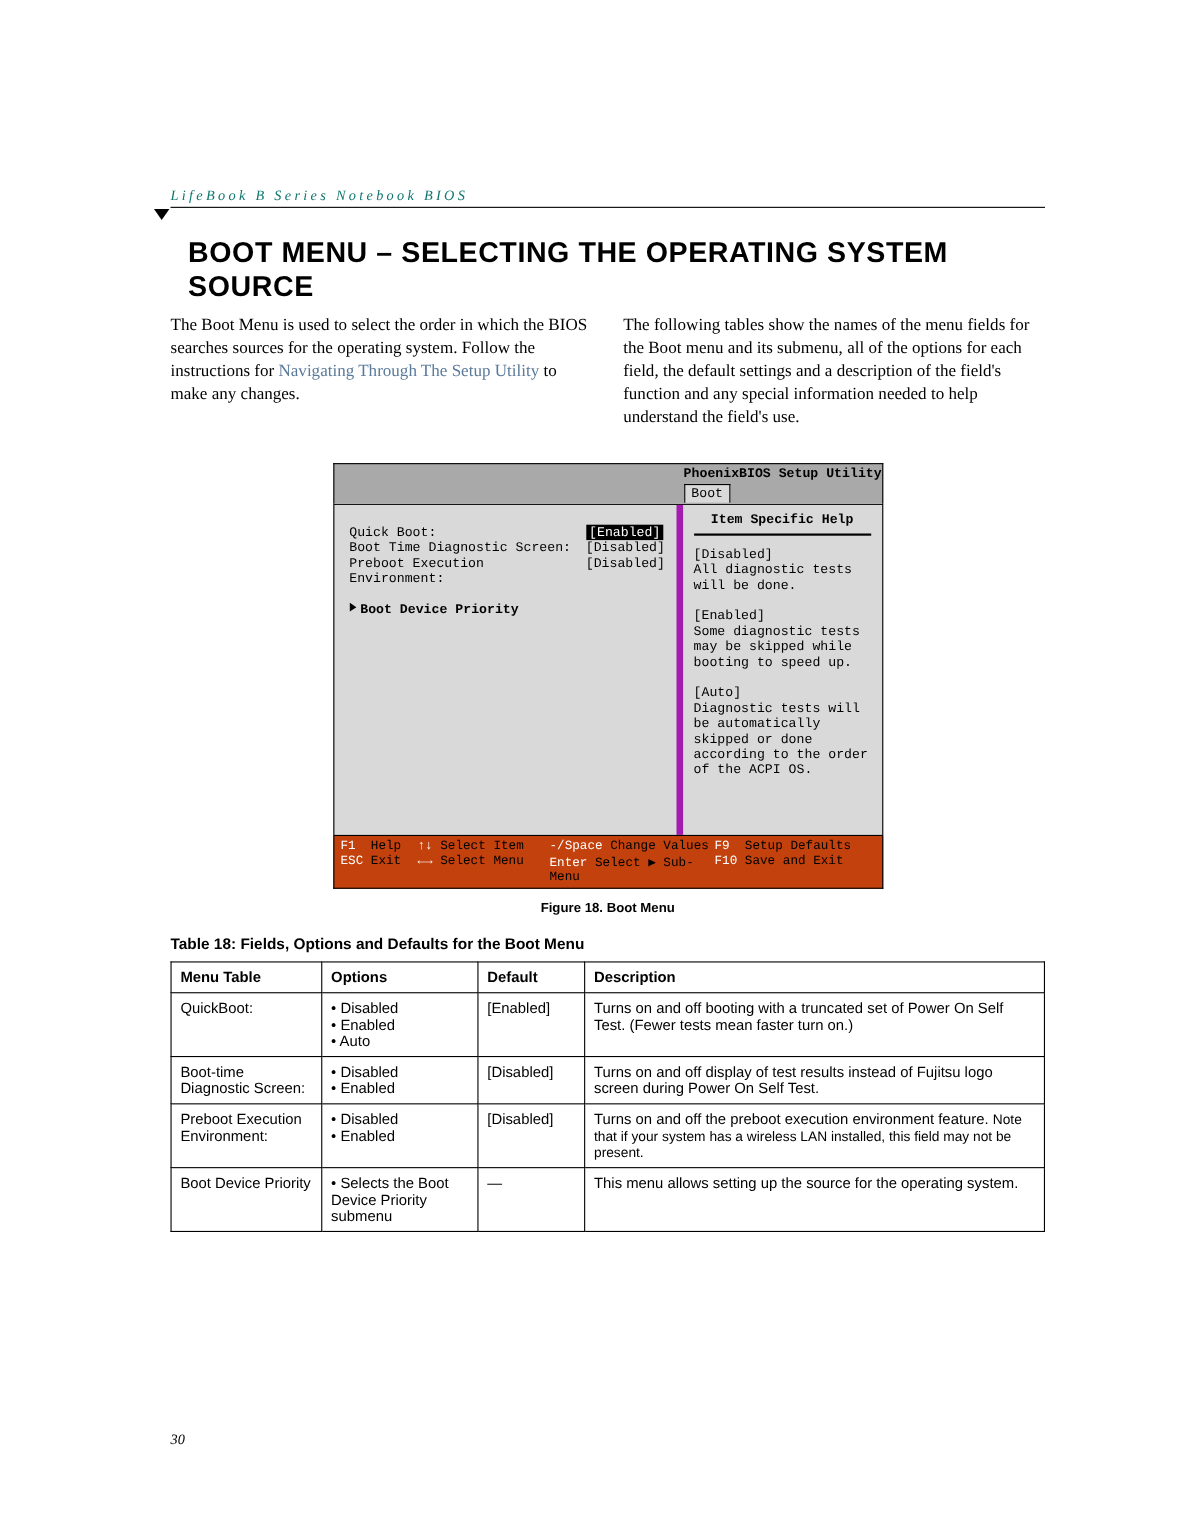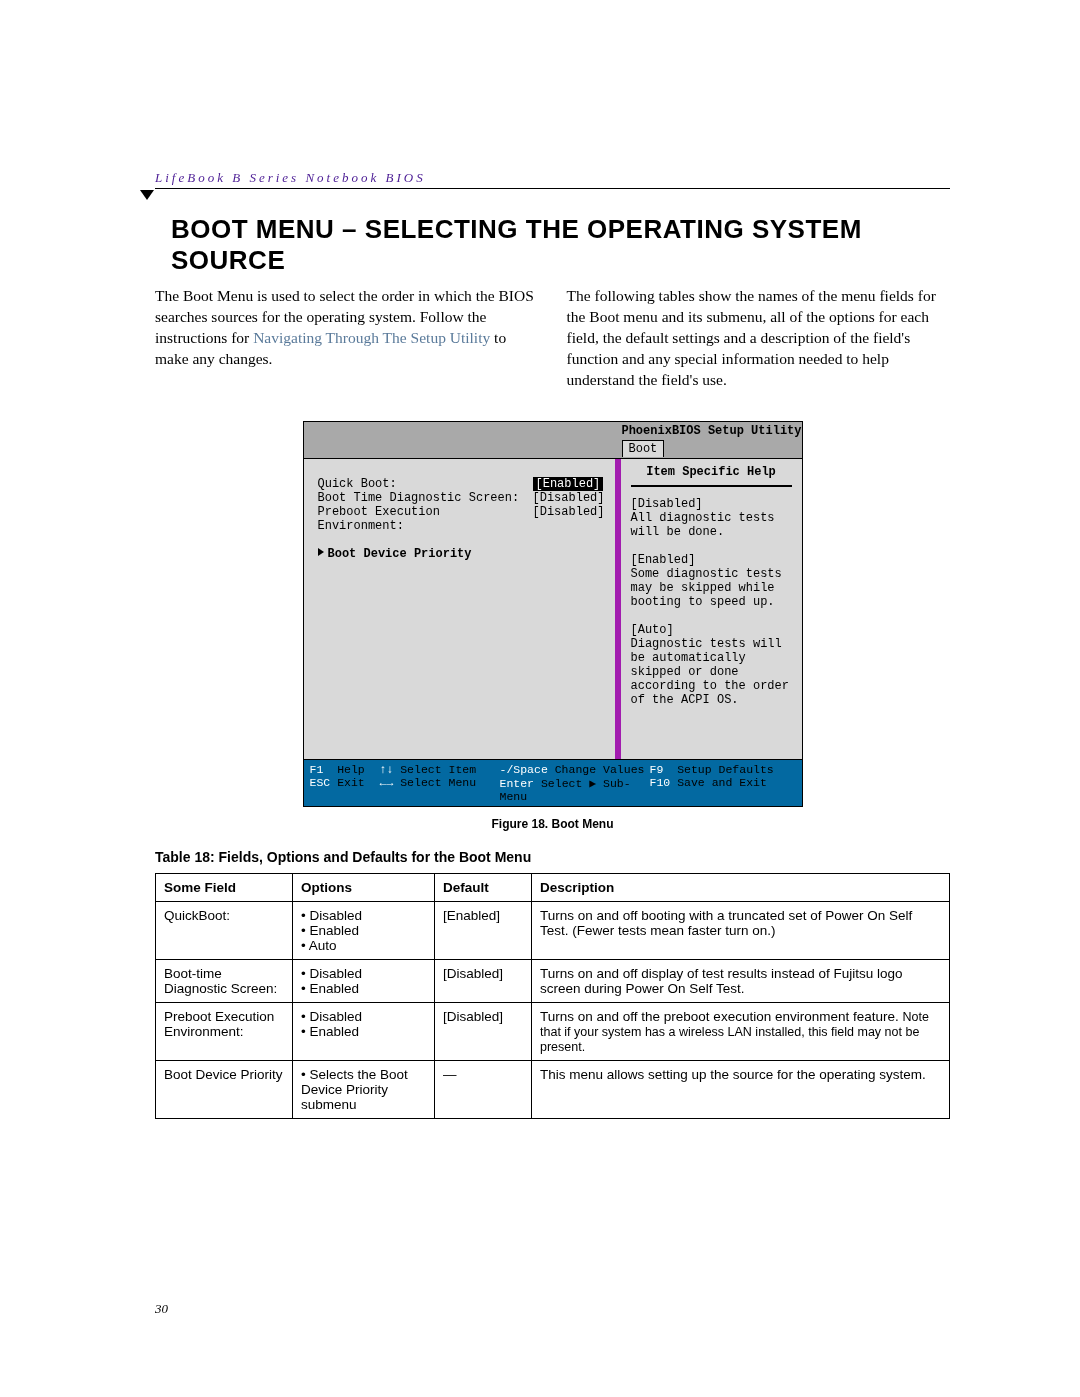--- a/index.html
+++ b/index.html
@@ -15,21 +15,21 @@
     position: relative;
     background: #fff;
     box-sizing: border-box;
     padding: 170px 130px 0 155px;
   }
   .running-head {
     font-family: Georgia, serif;
     font-style: italic;
     font-size: 13px;
     letter-spacing: 3px;
-    color: #4c1d95;
+    color: #0f766e;
     margin-bottom: 2px;
   }
   .head-rule {
     border: none;
     border-top: 1px solid #000;
     margin: 0 0 18px 0;
   }
   .chev {
     position: absolute;
     left: 140px;
@@ -116,21 +116,21 @@
   .submenu-tri {
     display: inline-block;
     width: 0; height: 0;
     border-top: 4px solid transparent;
     border-bottom: 4px solid transparent;
     border-left: 6px solid #000;
     margin-right: 4px;
     vertical-align: 1px;
   }
   .bios-footer {
-    background: #0369a1;
+    background: #c2410c;
     border: 1px solid #000;
     border-top: none;
     font-size: 11.5px;
     padding: 3px 6px;
   }
   .bios-footer .row { display: flex; }
   .bf-k { color: #fff; }
   .bf-t { color: #000; }
   .caption {
     text-align: center;
@@ -242,21 +242,21 @@
     </div>
   </div>
 
   <div class="caption">Figure 18.  Boot Menu</div>
 
   <div class="table-title">Table 18: Fields, Options and Defaults for the Boot Menu</div>
 
   <table class="fields">
     <thead>
       <tr>
-        <th class="col-mf">Some Field</th>
+        <th class="col-mf">Menu Table</th>
         <th class="col-op">Options</th>
         <th class="col-df">Default</th>
         <th>Description</th>
       </tr>
     </thead>
     <tbody>
       <tr>
         <td>QuickBoot:</td>
         <td>
           <ul class="bullet-list">

